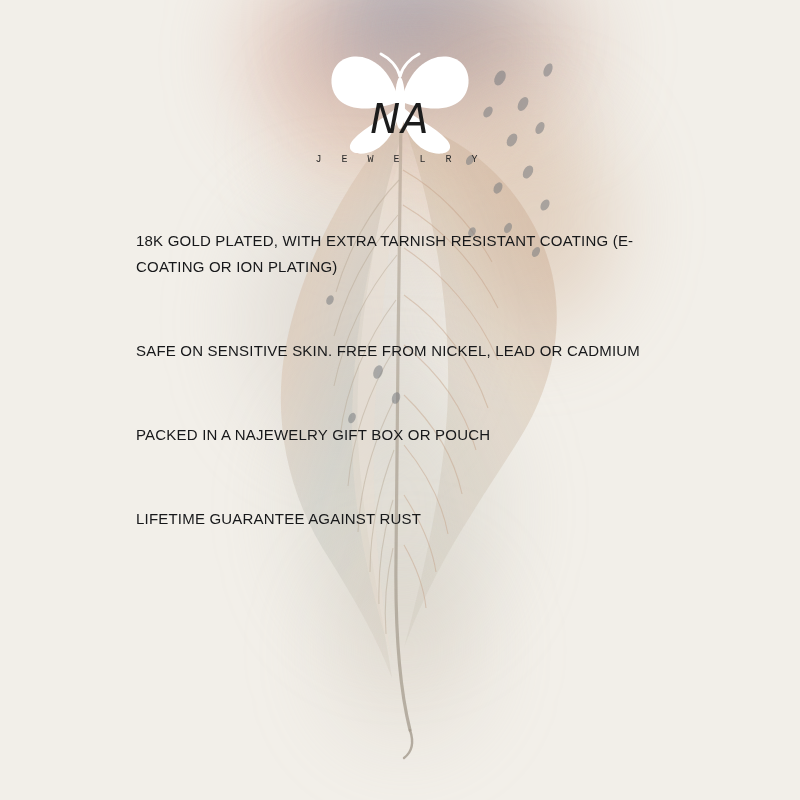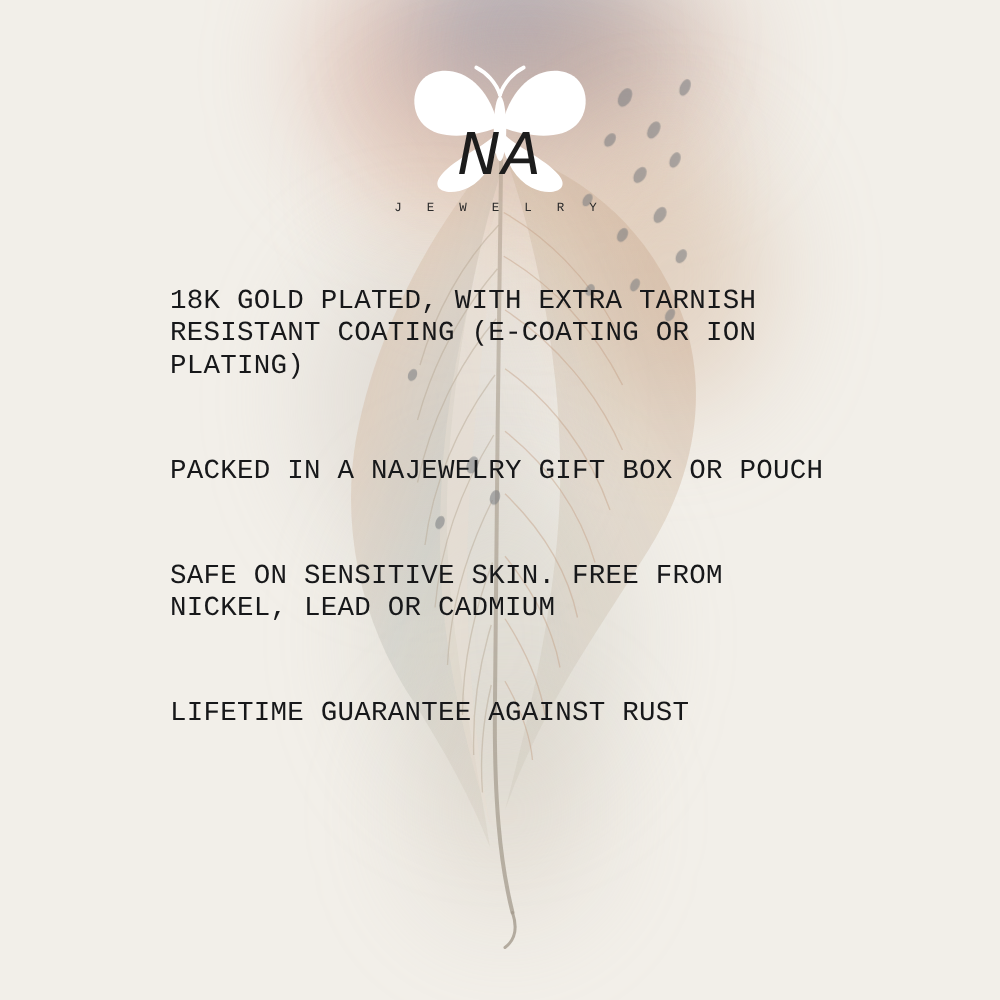--- a/index.html
+++ b/index.html
@@ -55,21 +55,21 @@
     text-align: center;
   }
   .butterfly {
     display: block;
     margin: 0 auto;
   }
   .logo-monogram {
     position: relative;
     margin-top: -62px;
     font-family: "DejaVu Sans", sans-serif;
-    font-size: 46px;
+    font-size: 40px;
     letter-spacing: 1px;
     color: #1c1c1c;
     font-weight: 400;
     font-style: italic;
   }
   .logo-sub {
     margin-top: 12px;
     font-size: 10px;
     letter-spacing: 7px;
     color: #2b2b2b;
@@ -77,22 +77,22 @@
   }
 
   
   .copy {
     position: absolute;
     left: 136px;
     top: 228px;
     width: 540px;
   }
   .copy-line {
-    font-family: Liberation Mono, monospace;
-    font-size: 22px;
+    font-family: Liberation Sans, sans-serif;
+    font-size: 15px;
     line-height: 26px;
     letter-spacing: .2px;
     color: #17181a;
     margin: 0 0 58px 0;
     text-transform: uppercase;
     font-weight: 400;
   }
   .copy-line:last-child { margin-bottom: 16px; }
 </style>
 </head>
@@ -200,18 +200,18 @@
         <path d="M75 28 C72 18, 64 10, 56 6" stroke="#ffffff" stroke-width="3" fill="none" stroke-linecap="round"></path>
         <path d="M75 28 C78 18, 86 10, 94 6" stroke="#ffffff" stroke-width="3" fill="none" stroke-linecap="round"></path>
       </g>
     </svg>
     <div class="logo-monogram">NA</div>
     <div class="logo-sub">J E W E L R Y</div>
   </div>
 
   <div class="copy">
     <p class="copy-line">18K GOLD PLATED,  WITH EXTRA TARNISH RESISTANT COATING (E-COATING OR ION PLATING)</p>
+    <p class="copy-line">SAFE ON SENSITIVE SKIN. FREE FROM NICKEL, LEAD OR CADMIUM</p>
     <p class="copy-line">PACKED IN A NAJEWELRY GIFT BOX OR POUCH</p>
-    <p class="copy-line">SAFE ON SENSITIVE SKIN. FREE FROM NICKEL, LEAD OR CADMIUM</p>
     <p class="copy-line">LIFETIME GUARANTEE AGAINST RUST</p>
   </div>
 
 </div>
 
 </body></html>

